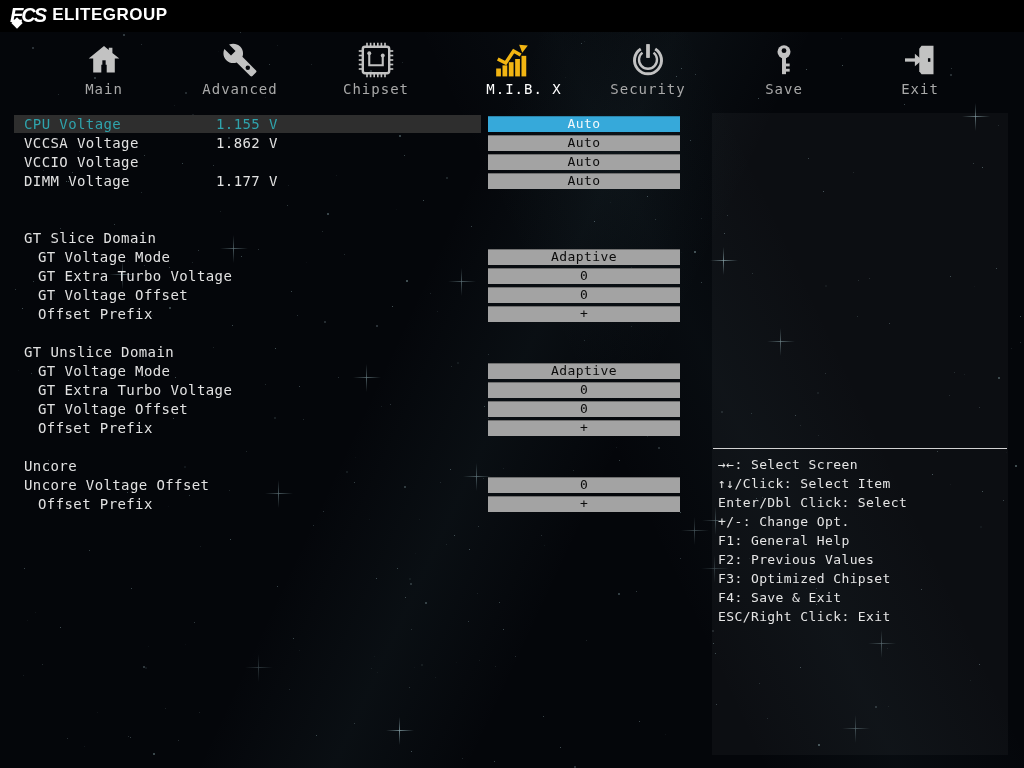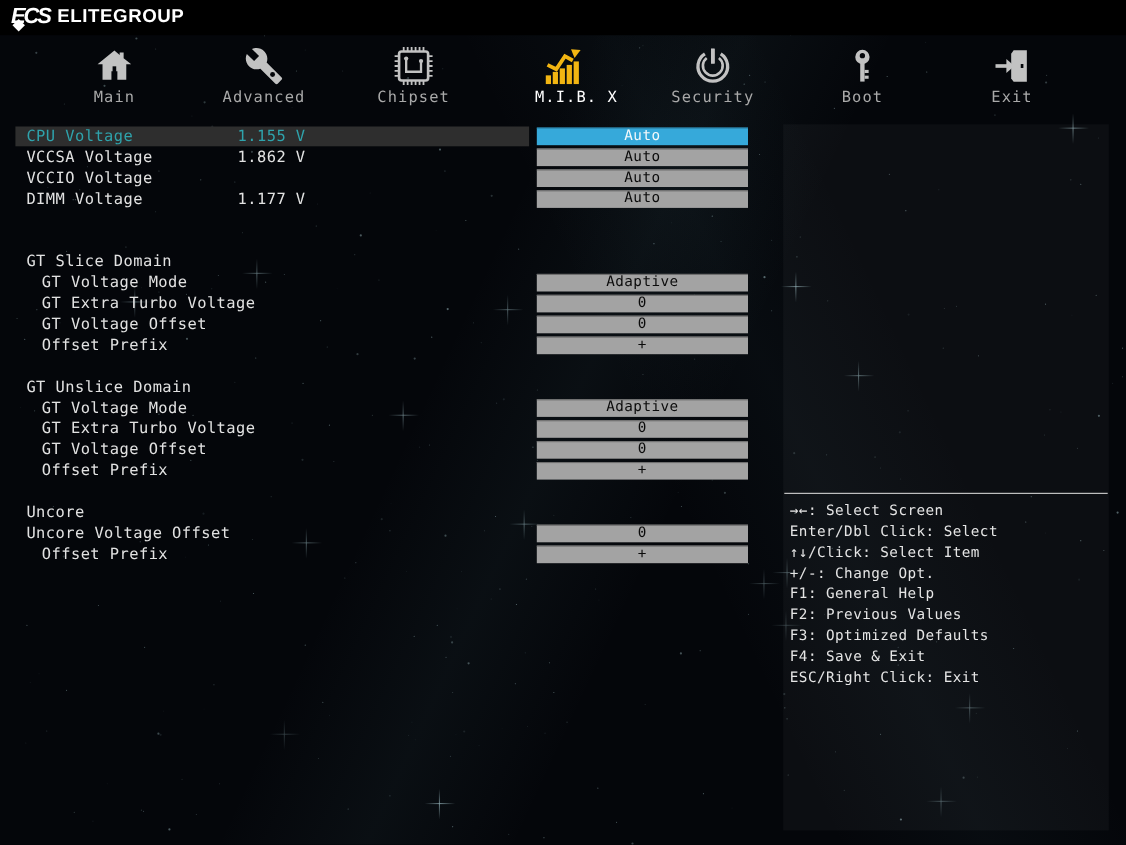--- a/index.html
+++ b/index.html
@@ -489,21 +489,21 @@
   <div class="tab">
     <span class="tab-icon">
       <svg width="34" height="36" viewBox="0 0 24 24">
         <circle cx="12" cy="6.2" r="4.6" class="icon-gray"></circle>
         <circle cx="12" cy="5.4" r="1.7" fill="#04060a"></circle>
         <rect x="10.6" y="10" width="2.8" height="12" class="icon-gray"></rect>
         <rect x="13.4" y="14.5" width="2.6" height="2" class="icon-gray"></rect>
         <rect x="13.4" y="18.2" width="2.6" height="2" class="icon-gray"></rect>
       </svg>
     </span>
-    <span class="tab-label">Boot</span>
+    <span class="tab-label">Save</span>
   </div>
   <div class="tab">
     <span class="tab-icon">
       <svg width="38" height="36" viewBox="0 0 24 24">
         <path class="icon-gray" d="M13 2.5h8v19h-8l-1.5-2V4.5L13 2.5z"></path>
         <rect x="17.3" y="10.8" width="1.6" height="2.4" fill="#04060a"></rect>
         <rect x="2" y="10.9" width="8" height="2.2" class="icon-gray"></rect>
         <polygon points="8.6,7.8 13.4,12 8.6,16.2" class="icon-gray"></polygon>
       </svg>
     </span>
@@ -584,22 +584,22 @@
     <div class="row indent1">
       <span class="row-label">Offset Prefix</span>
       <div class="row-control">+</div>
     </div>
   </div>
 
 <div id="info-panel">
   <div id="help-divider"></div>
   <div id="help-legend">
       <div class="help-line">→←: Select Screen</div>
+      <div class="help-line">↑↓/Click: Select Item</div>
       <div class="help-line">Enter/Dbl Click: Select</div>
-      <div class="help-line">↑↓/Click: Select Item</div>
       <div class="help-line">+/-: Change Opt.</div>
       <div class="help-line">F1: General Help</div>
       <div class="help-line">F2: Previous Values</div>
-      <div class="help-line">F3: Optimized Defaults</div>
+      <div class="help-line">F3: Optimized Chipset</div>
       <div class="help-line">F4: Save &amp; Exit</div>
       <div class="help-line">ESC/Right Click: Exit</div>
     </div>
 </div>
 
 </body></html>

